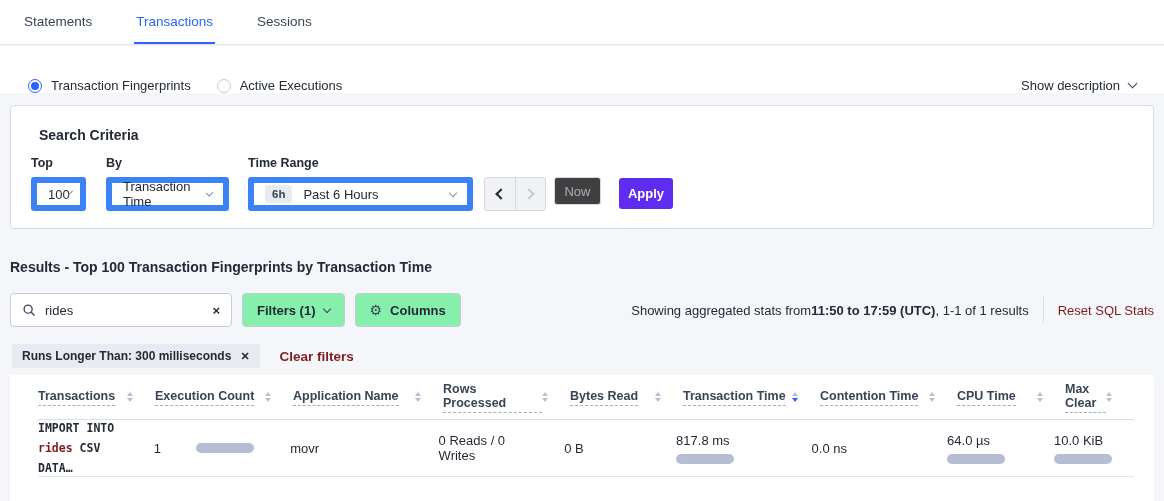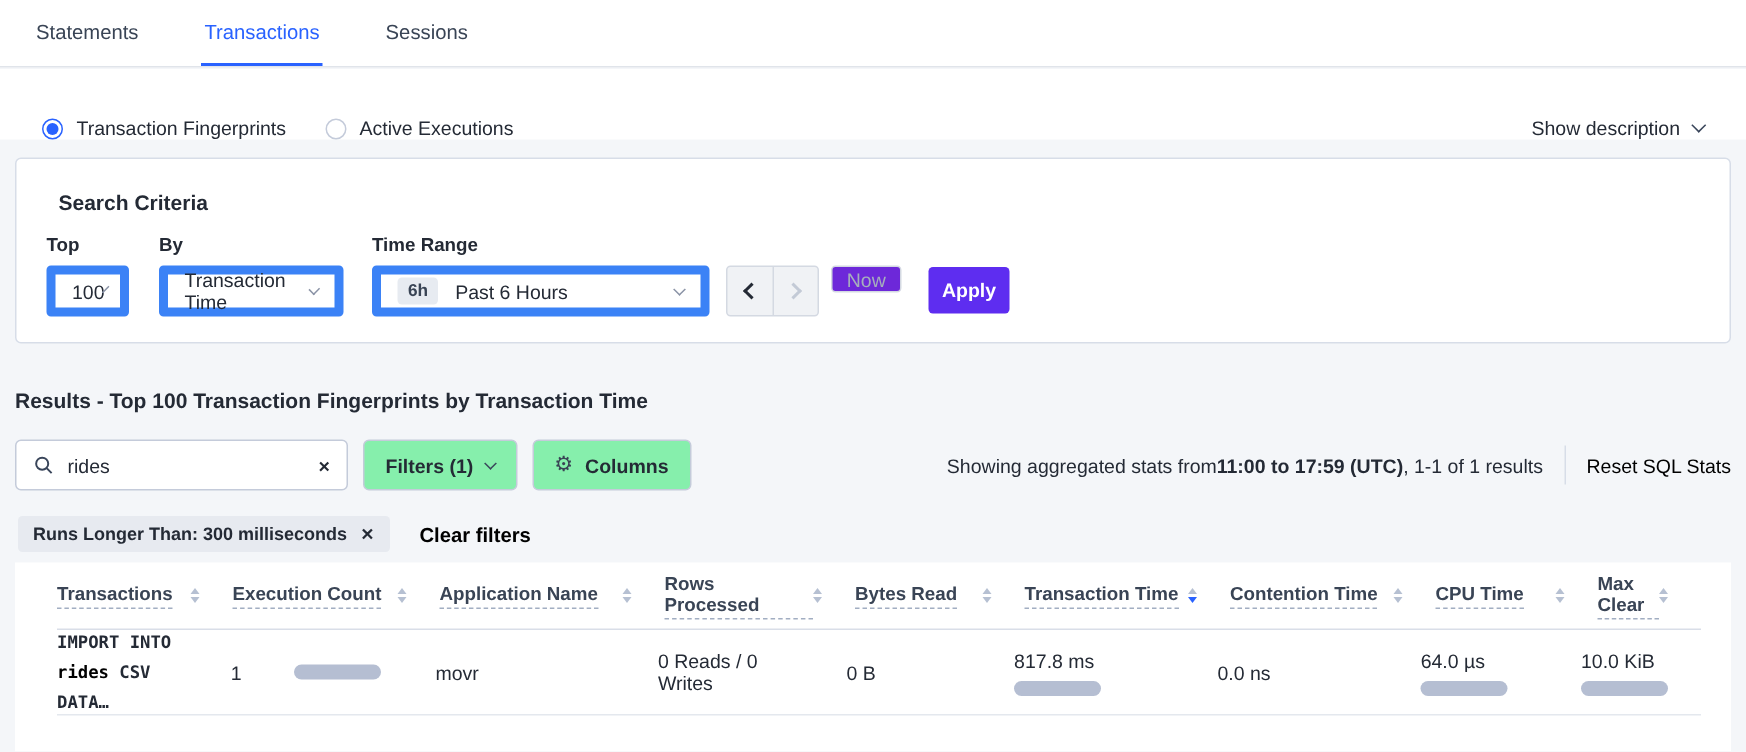--- a/index.html
+++ b/index.html
@@ -43,41 +43,41 @@
   .badge6h { background:#e7ebf1; border-radius:3px; font-size:11.5px; font-weight:bold;
     color:#394455; padding:3px 7px; margin-right:11px; }
   .arrow-group { position:absolute; left:473px; top:71px; width:62px; height:34px; display:flex;
     border:1px solid #d4d9e2; border-radius:3px; background:#f0f2f5; overflow:hidden; }
   .arrow-btn { flex:1; display:flex; align-items:center; justify-content:center; cursor:pointer; }
   .arrow-btn.prev { border-right:1px solid #d4d9e2; }
   .chevL { width:8px; height:8px; border-left:2px solid #242a35; border-bottom:2px solid #242a35;
     transform:rotate(45deg); margin-left:3px; }
   .chevR { width:8px; height:8px; border-right:2px solid #c3cad6; border-top:2px solid #c3cad6;
     transform:rotate(45deg); margin-right:3px; }
-  .now-btn { position:absolute; left:543px; top:71px; width:47px; height:18px; background:#6d28d9;
+  .now-btn { position:absolute; left:543px; top:71px; width:47px; height:28px; background:#404040;
     border:1px solid #d4d9e2; border-radius:3px; color:#a6aebc; font-size:13px;
     display:flex; align-items:center; justify-content:center; }
   .apply-btn { position:absolute; left:608px; top:72px; width:54px; height:31px; background:#5e2df0;
     border-radius:3px; color:#fff; font-size:13px; font-weight:bold;
     display:flex; align-items:center; justify-content:center; cursor:pointer; }
   
   .results-h { position:absolute; left:10px; top:259px; font-size:14px; font-weight:bold; }
   .controls { position:absolute; top:293px; left:10px; right:10px; height:34px; display:flex; align-items:center; }
   .searchbox { width:222px; height:34px; border:1px solid #c4cbda; border-radius:4px; background:#fff;
     display:flex; align-items:center; padding:0 11px; }
   .searchbox input { border:0; outline:0; flex:1; min-width:0; margin-left:9px; font-size:13px;
     color:#242a35; font-family:inherit; background:transparent; }
   .clear-x { font-size:13px; font-weight:bold; cursor:pointer; color:#242a35; }
   .btn { height:34px; border:1px solid #c4cbda; border-radius:4px; background:#86efac; margin-left:10px;
     display:flex; align-items:center; gap:8px; padding:0 14px; font-size:13px; font-weight:bold;
     color:#242a35; cursor:pointer; white-space:nowrap; }
   .gear { font-size:14px; font-weight:normal; color:#394455; font-family:"DejaVu Sans", sans-serif; }
   .status { margin-left:auto; display:flex; align-items:center; font-size:13px; white-space:nowrap; }
   .status .vdiv { width:1px; height:26px; background:#d7dde8; margin:0 14px; }
-  .link { color:#000000; cursor:pointer; }
+  .link { color:#7f1d1d; cursor:pointer; }
   .reset-link { font-size:13px; }
   
   .pillrow { position:absolute; top:344px; left:12px; display:flex; align-items:center; gap:20px; }
   .pill { background:#e7eaf0; border-radius:3px; height:24px; display:flex; align-items:center;
     gap:9px; padding:0 10px; font-size:12px; font-weight:bold; }
   .pill-x { font-size:11px; cursor:pointer; }
   .clear-link { font-size:13.5px; font-weight:bold; }
   
   .tablecard { position:absolute; left:10px; right:10px; top:375px; bottom:0; background:#fff;
     padding:0 20px 0 28px; }
@@ -182,21 +182,21 @@
   <div class="btn">
     <span>Filters (1)</span>
     <span class="chev sm" style="border-color:#39455a"></span>
   </div>
   <div class="btn">
     <span class="gear">⚙</span>
     <span>Columns</span>
   </div>
   <div class="status">
     <span>Showing aggregated stats from </span>
-    <b>11:00 to 17:59 (UTC)</b>
+    <b>11:50 to 17:59 (UTC)</b>
     <span>, 1-1 of 1 results</span>
     <span class="vdiv"></span>
     <span class="link reset-link">Reset SQL Stats</span>
   </div>
 </div>
 
 <div class="pillrow">
   <div class="pill">
     <span>Runs Longer Than: 300 milliseconds</span>
     <span class="pill-x">✕</span>

